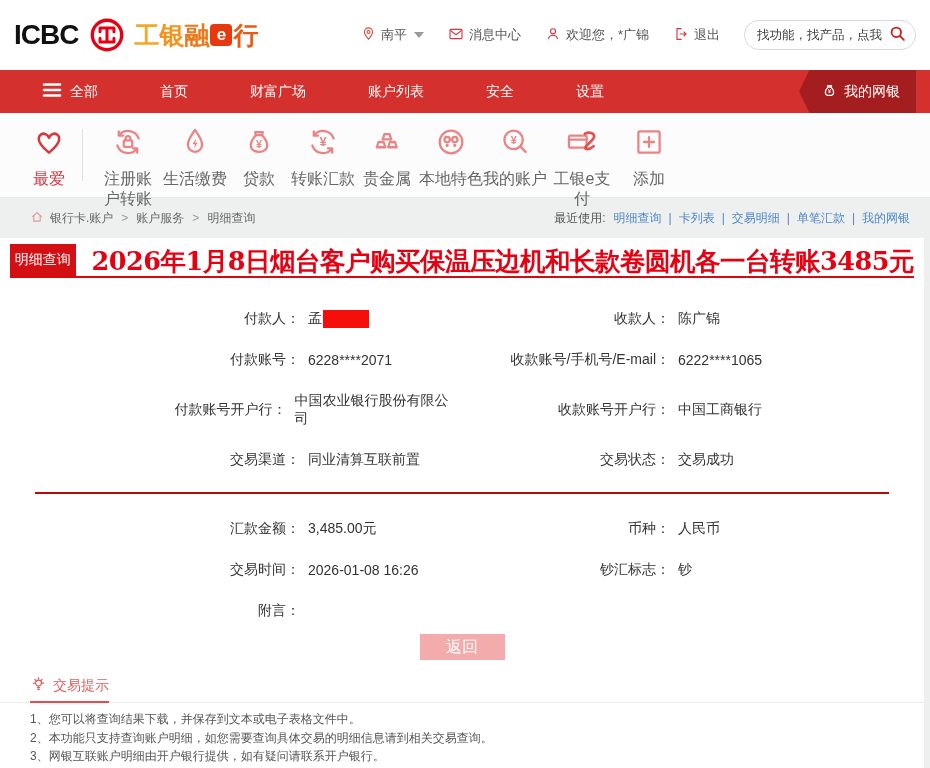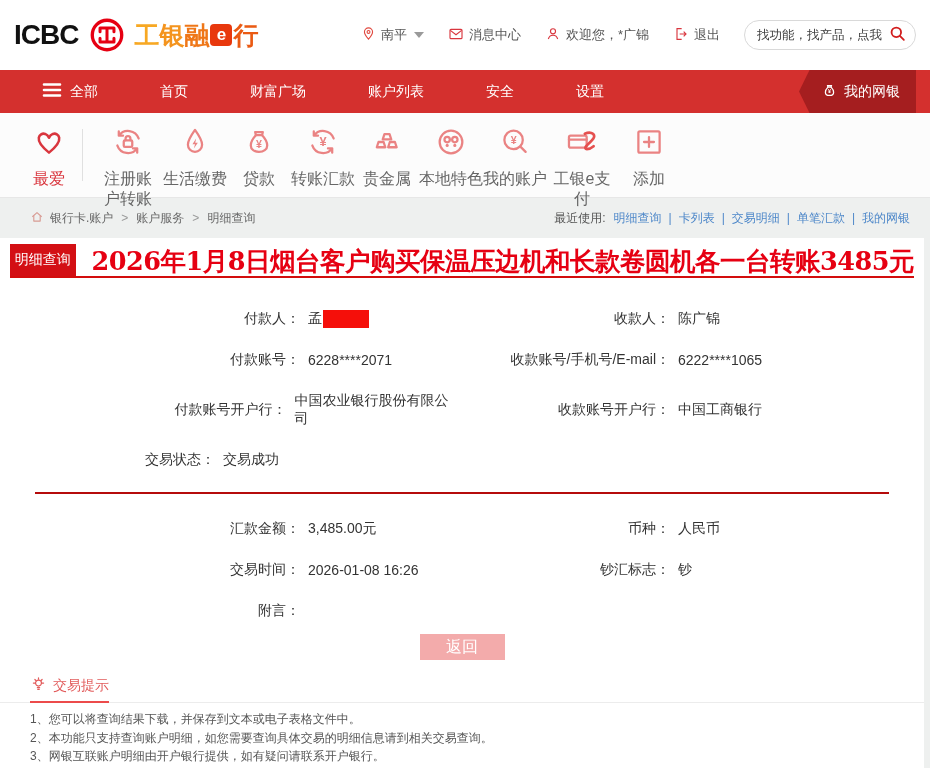--- a/index.html
+++ b/index.html
@@ -357,20 +357,24 @@
           <span class="flabel">付款账号开户行：</span>
           <span class="fvalue">中国农业银行股份有限公司</span>
         </div>
         <div class="fcol right">
           <span class="flabel">收款账号开户行：</span>
           <span class="fvalue">中国工商银行</span>
         </div>
       </div>
 
       <div class="form-row">
+        <div class="fcol left">
+          <span class="flabel">交易渠道：</span>
+          <span class="fvalue">同业清算互联前置</span>
+        </div>
         <div class="fcol right">
           <span class="flabel">交易状态：</span>
           <span class="fvalue">交易成功</span>
         </div>
       </div>
 
       <div class="red-divider"></div>
 
       <div class="form-row">
         <div class="fcol left">

